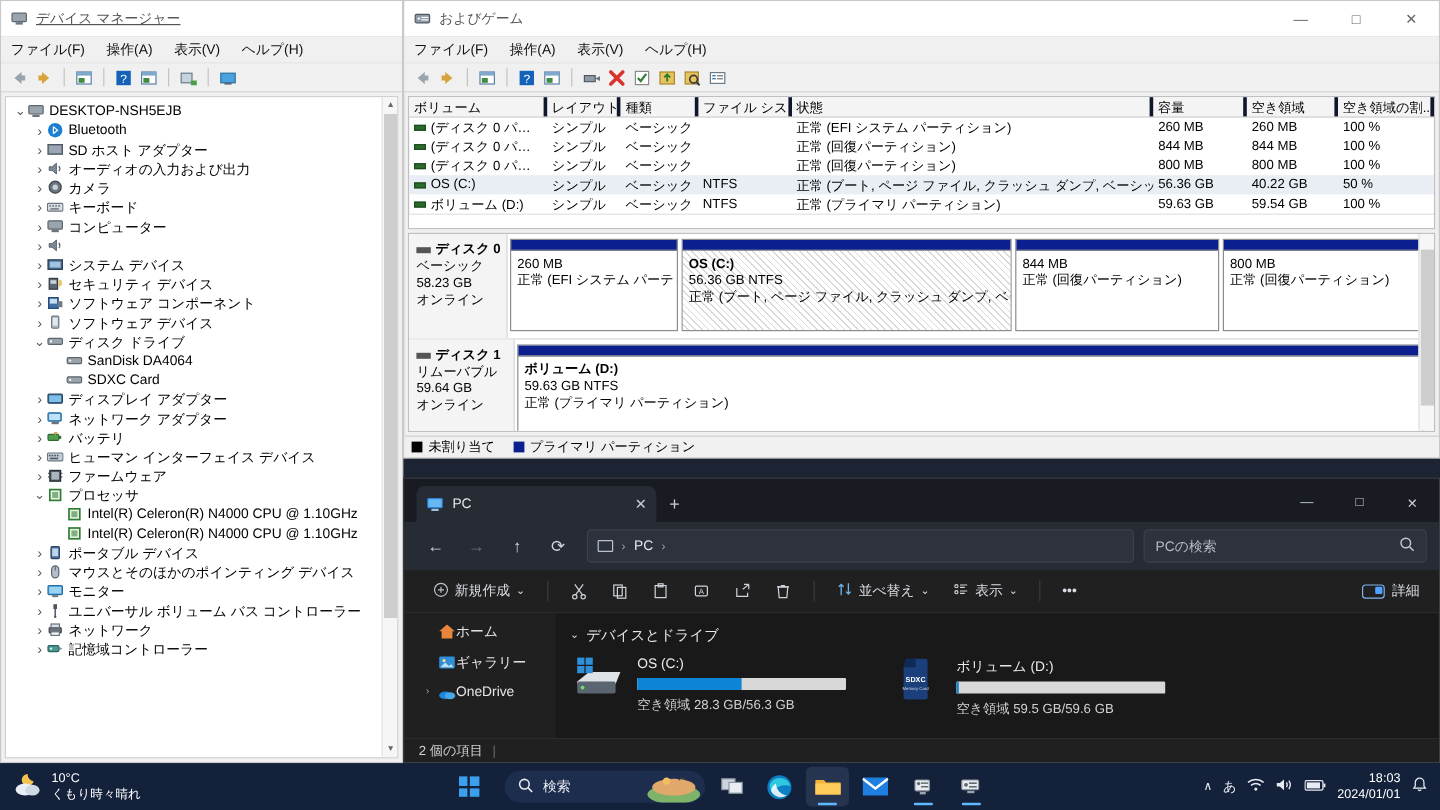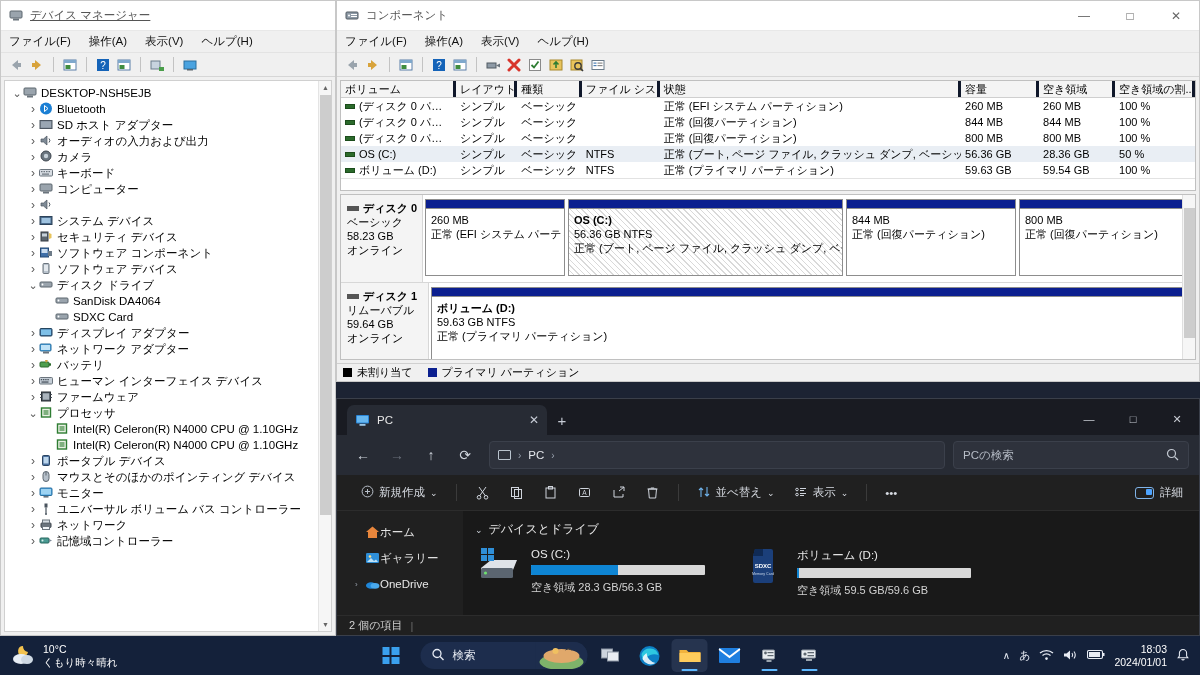--- a/index.html
+++ b/index.html
@@ -140,21 +140,21 @@
   #explorer .cmdsep { width:1px; height:17px; background:#3b3b3b; margin:0 7px; }
   #explorer .details { margin-left:auto; display:flex; align-items:center; gap:6px; font-size:11.5px; color:#d8dce3;}
   #explorer .toggle { width:19px; height:12px; border:1.4px solid #7fb3e8; border-radius:3px; position:relative; }
   #explorer .toggle::after { content:""; position:absolute; right:1.5px; top:1.5px; width:6px; height:6px; background:#4da3ff; border-radius:1px;}
 
   #explorer .content { flex:1; display:flex; overflow:hidden; }
   #explorer .nav {
     width:126px; background:#202020; padding-top:8px; font-size:11.5px;
     border-right:0;
   }
-  #explorer .navitem { height:26px; display:flex; align-items:center; gap:0; padding-left:18px; color:#e6e6e6; }
+  #explorer .navitem { height:26px; display:flex; gap:0; padding-left:18px; color:#e6e6e6; }
   #explorer .navitem .nchev { width:10px; color:#9aa1ac; font-size:8px; }
   #explorer .navitem .nico { width:15px; height:14px; }
   #explorer .pane { flex:1; background:#191919; padding:10px 0 0 12px; }
   #explorer .grouphdr { display:flex; align-items:center; gap:6px; font-size:12px; color:#e9e9e9; margin-bottom:8px;}
   #explorer .grouphdr .gchev { font-size:9px; color:#cfd4dc; }
   #explorer .drives { display:flex; gap:28px; }
   #explorer .drive { display:flex; gap:10px; width:238px; }
   #explorer .dicon { width:46px; height:40px; position:relative; flex:0 0 46px; }
   #explorer .dinfo { padding-top:2px; }
   #explorer .dname { font-size:11.5px; color:#eaeaea; margin-bottom:5px; }
@@ -501,21 +501,21 @@
 <div id="diskmgmt">
   <div class="titlebar">
     <span style="width:14px;height:13px;display:inline-block;">
       <svg width="14" height="13" viewBox="0 0 14 13">
           <rect x="1" y="3" width="12" height="7" rx="1" fill="#8e9aa6" stroke="#515a63"></rect>
           <circle cx="4" cy="6.5" r="1" fill="#fff"></circle>
           <rect x="6" y="5" width="6" height="1" fill="#fff"></rect>
           <rect x="6" y="7" width="6" height="1" fill="#fff"></rect>
         </svg>
     </span>
-    <span class="tb-title">コンポーネント</span>
+    <span class="tb-title">およびゲーム</span>
     <div class="wincontrols">
       <div>—</div>
       <div>□</div>
       <div>✕</div>
     </div>
   </div>
   <div class="menubar">
     <span>ファイル(F)</span>
     <span>操作(A)</span>
     <span>表示(V)</span>
@@ -628,21 +628,21 @@
         <div class="vol-row" style="background: rgb(233, 238, 244);">
           <div class="c0" style="display: flex; align-items: center; gap: 4px;">
             <span class="volglyph"></span>
             <span style="overflow: hidden; text-overflow: ellipsis;">OS (C:)</span>
           </div>
           <div class="c1">シンプル</div>
           <div class="c2">ベーシック</div>
           <div class="c3">NTFS</div>
           <div class="c4">正常 (ブート, ページ ファイル, クラッシュ ダンプ, ベーシック データ パーティション)</div>
           <div class="c5">56.36 GB</div>
-          <div class="c6">28.36 GB</div>
+          <div class="c6">40.22 GB</div>
           <div class="c7">50 %</div>
         </div>
         <div class="vol-row">
           <div class="c0" style="display: flex; align-items: center; gap: 4px;">
             <span class="volglyph"></span>
             <span style="overflow: hidden; text-overflow: ellipsis;">ボリューム (D:)</span>
           </div>
           <div class="c1">シンプル</div>
           <div class="c2">ベーシック</div>
           <div class="c3">NTFS</div>

